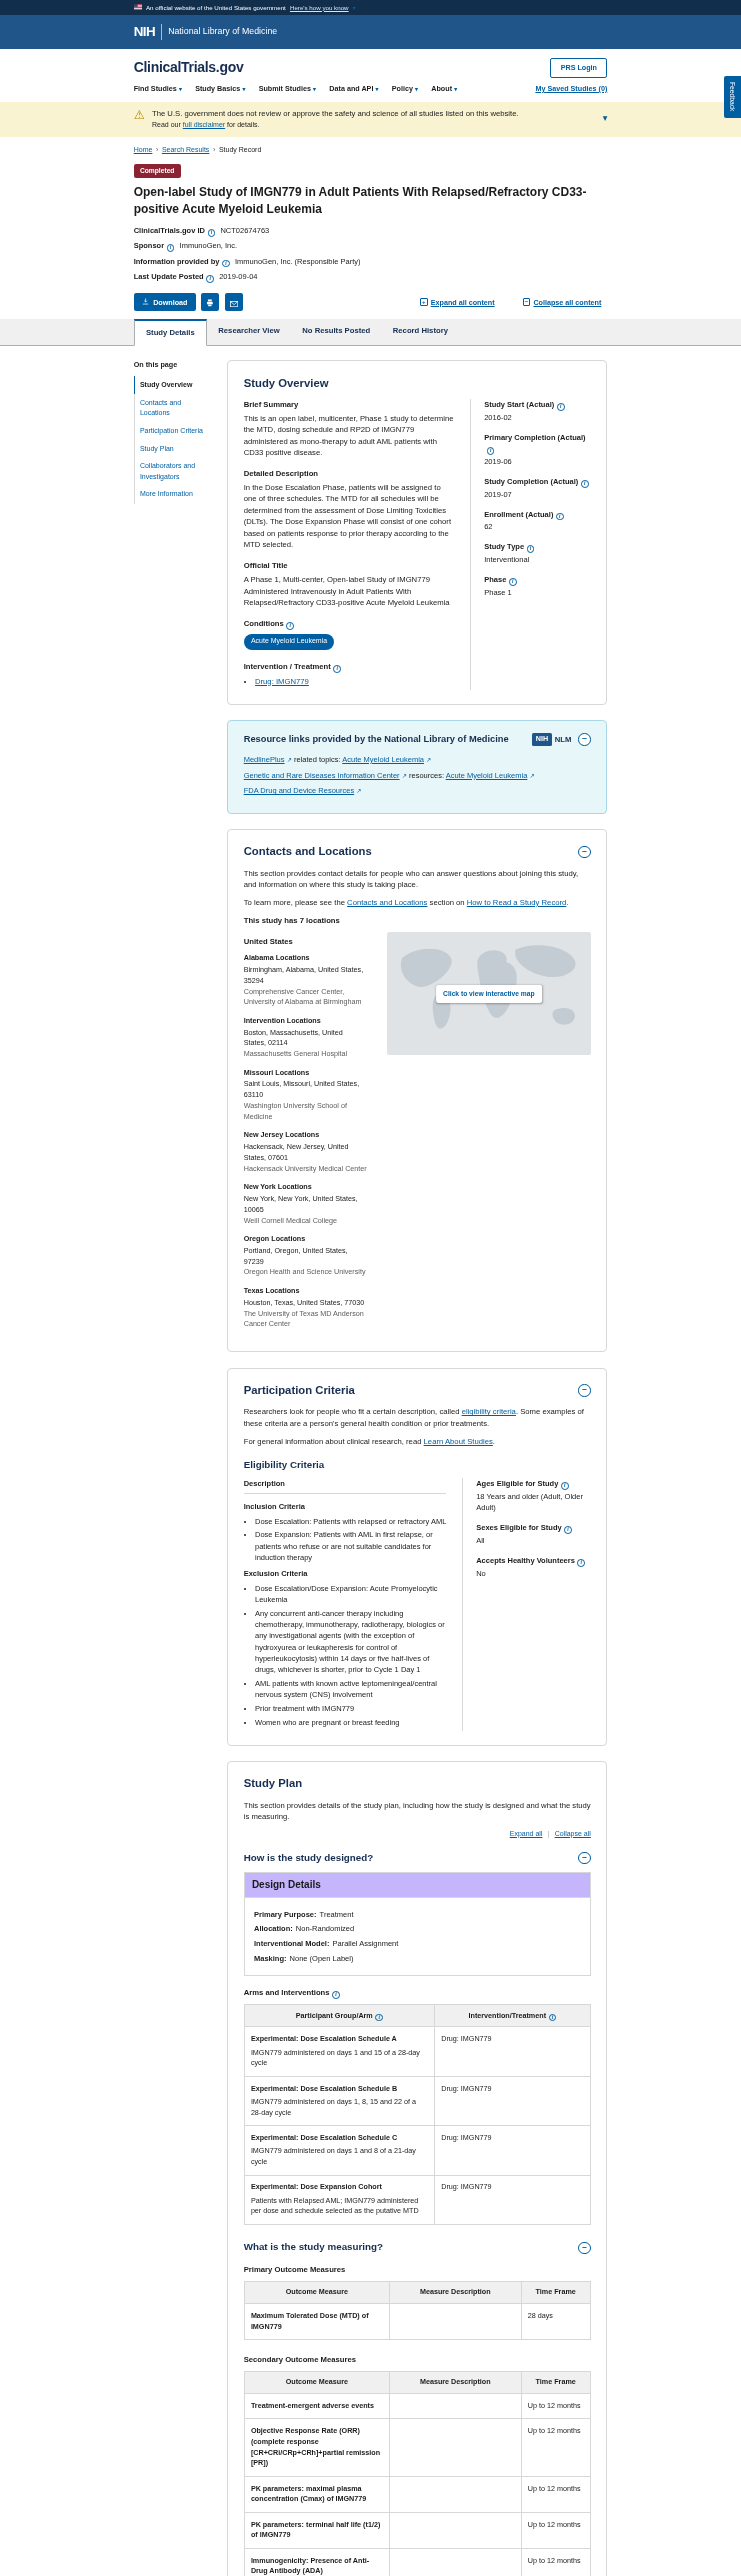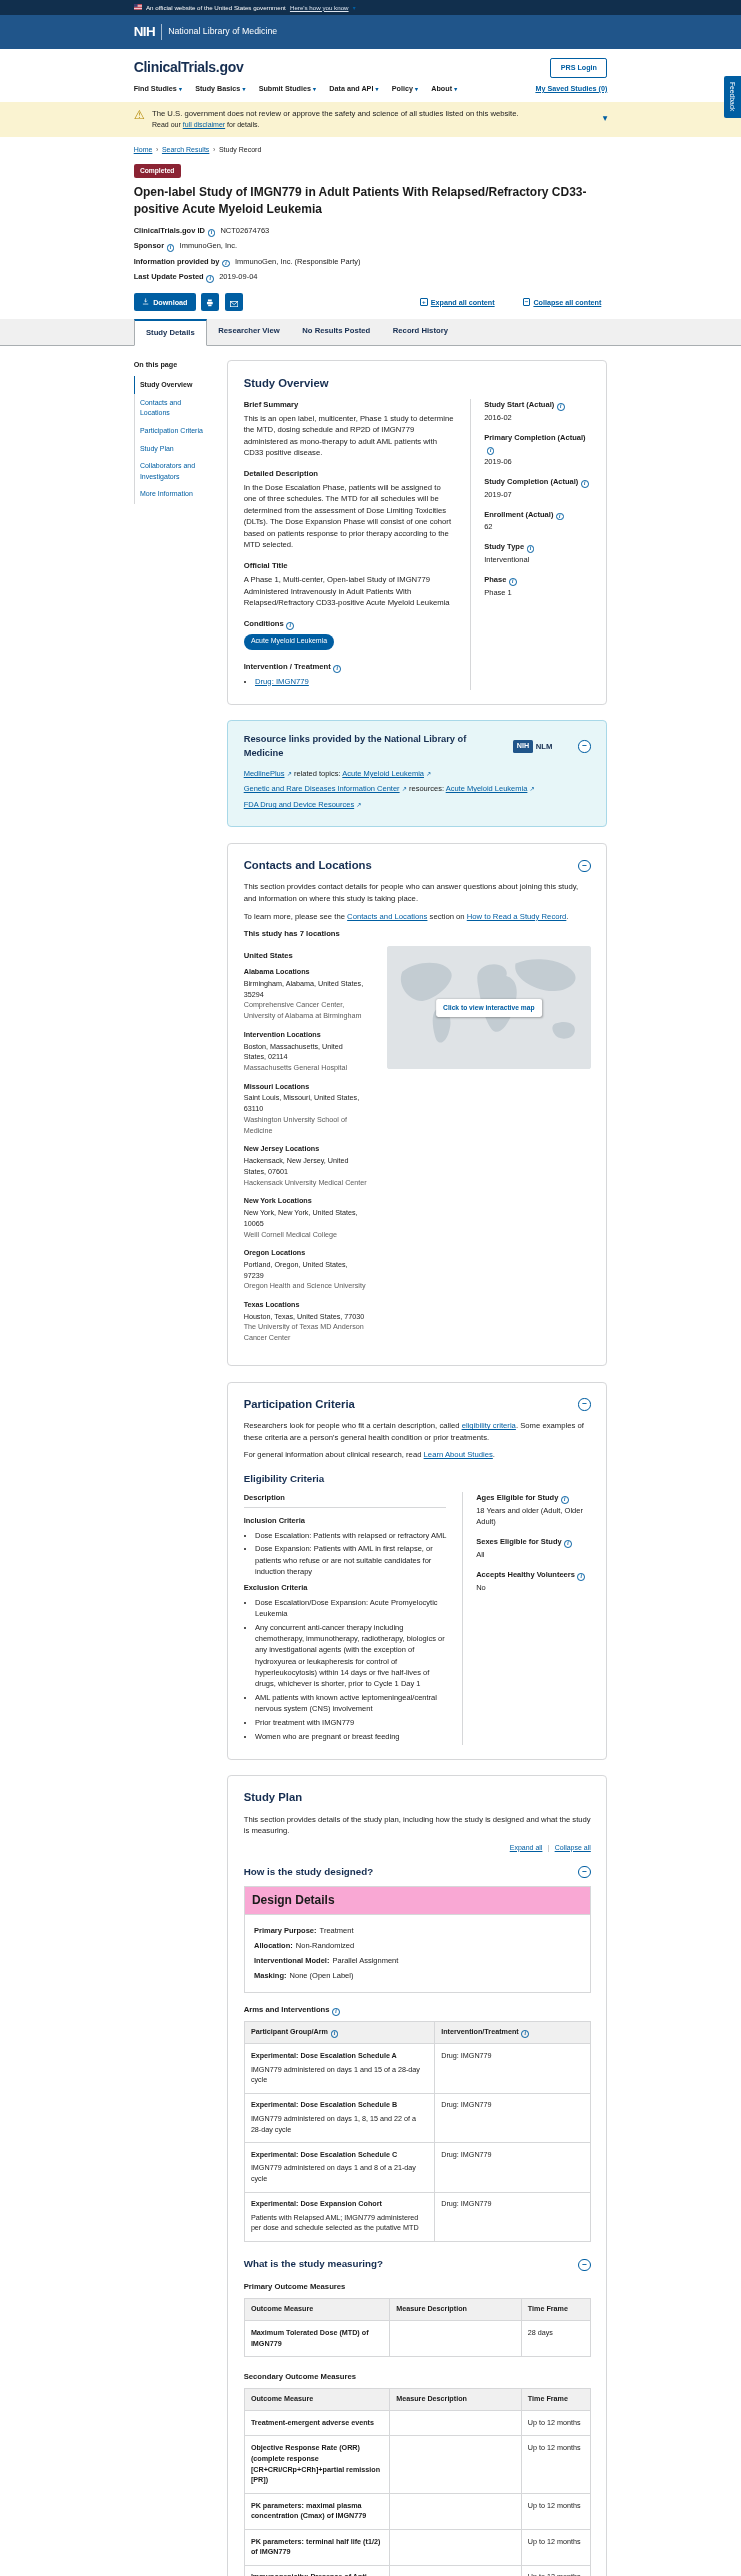--- a/index.html
+++ b/index.html
@@ -91,21 +91,21 @@
   .ov-main{flex:1;min-width:0}
   .ov-facts{width:121px;flex-shrink:0;border-left:0.5px solid #d6d7d9;padding-left:13.4px}
   .fact{margin-bottom:8.8px;font-size:7.5px}
   .fact-label{font-weight:bold}
   .fact-val{margin-top:1px}
   .chip{display:inline-block;background:#005ea2;color:#fff;border-radius:515px;padding:2.6px 7.2px;font-size:7px;margin:2.1px 0}
   ul.plain{margin:3.1px 0;padding-left:11.3px}
   ul.plain li{margin:2.6px 0}
 
   .resource-card{background:#e7f6f8;border:0.5px solid #a8d8e8;border-radius:4.1px;padding:11.3px 15.5px;margin-bottom:15.5px}
-  .resource-head{display:flex;align-items:center;gap:26px}
+  .resource-head{display:flex;align-items:center;gap:7px}
   .resource-head h2{font-size:9.3px;color:#162e51;flex:1;margin:0}
   .nlm-lockup-sm{display:flex;align-items:center;gap:3.1px}
   .nih-mark-sm{background:#20558a;color:#fff;font-weight:bold;padding:1px 3.6px;border-radius:1.5px;font-size:7.2px}
   .nlm-sm{font-weight:bold;color:#162e51;font-size:7.7px}
   .resource-links{margin-top:7.2px;font-size:7.5px}
   .resource-links .row{margin:4.6px 0}
   .ico-ext{display:inline-block;margin-left:2.1px;color:#005ea2;font-size:6.2px;text-decoration:none}
   .ico-ext::before{content:"↗"}
 
   .loc-grid{display:flex;gap:20px;margin-top:6.2px}
@@ -122,27 +122,27 @@
 
   h3.sub-heading{color:#162e51;font-size:9.8px;margin:11.3px 0 5.2px}
   .elig-grid{display:flex;gap:15.5px;margin-top:5.2px}
   .elig-desc{flex:1;min-width:0;font-size:7.5px}
   .desc-header{font-weight:bold;border-bottom:1px solid #d6d7d9;padding-bottom:3.6px;margin-bottom:7.2px}
   .crit-label{font-weight:bold;margin:5.2px 0 2.1px}
   .elig-facts{width:129px;flex-shrink:0;border-left:0.5px solid #d6d7d9;padding-left:13.4px}
 
   .acc-head{display:flex;justify-content:space-between;align-items:center;margin:11.3px 0 6.2px;gap:22px}
   .acc-head h3{margin:0;color:#162e51;font-size:9.8px}
-  .gray-bar{background:#f9a8d4;border:0.5px solid #d6d7d9;padding:4.6px 7.2px;font-weight:bold;font-size:12px}
+  .gray-bar{background:#c4b5fd;border:0.5px solid #d6d7d9;padding:4.6px 7.2px;font-weight:bold;font-size:10px}
   .detail-box{border:0.5px solid #d6d7d9;border-top:none;padding:7.2px 9.3px;font-size:7.5px}
   .detail-row{margin:3.6px 0}
   .detail-row .dl{font-weight:bold;margin-right:3.1px}
 
   .tbl{width:100%;border-collapse:collapse;font-size:7.2px;margin-top:5.2px;margin-bottom:4.1px}
-  .tbl th{background:#f0f0f0;font-weight:bold;text-align:left;padding:5.2px 6.2px;border:0.5px solid #d6d7d9}
+  .tbl th{background:#f0f0f0;font-weight:bold;text-align:center;padding:5.2px 6.2px;border:0.5px solid #d6d7d9}
   .tbl td{padding:6.7px 6.2px;border:0.5px solid #d6d7d9;vertical-align:top}
   .arm-title{font-weight:bold;margin-bottom:2.6px}
   .mini-links{display:flex;justify-content:flex-end;gap:5.2px;align-items:center;font-size:7px;margin:1px 0 5.2px}
   .sep::before{content:"|";color:#a9aeb1}
 </style>
 </head>
 <body>
 
 <div class="gov-banner">
   <div class="container">

